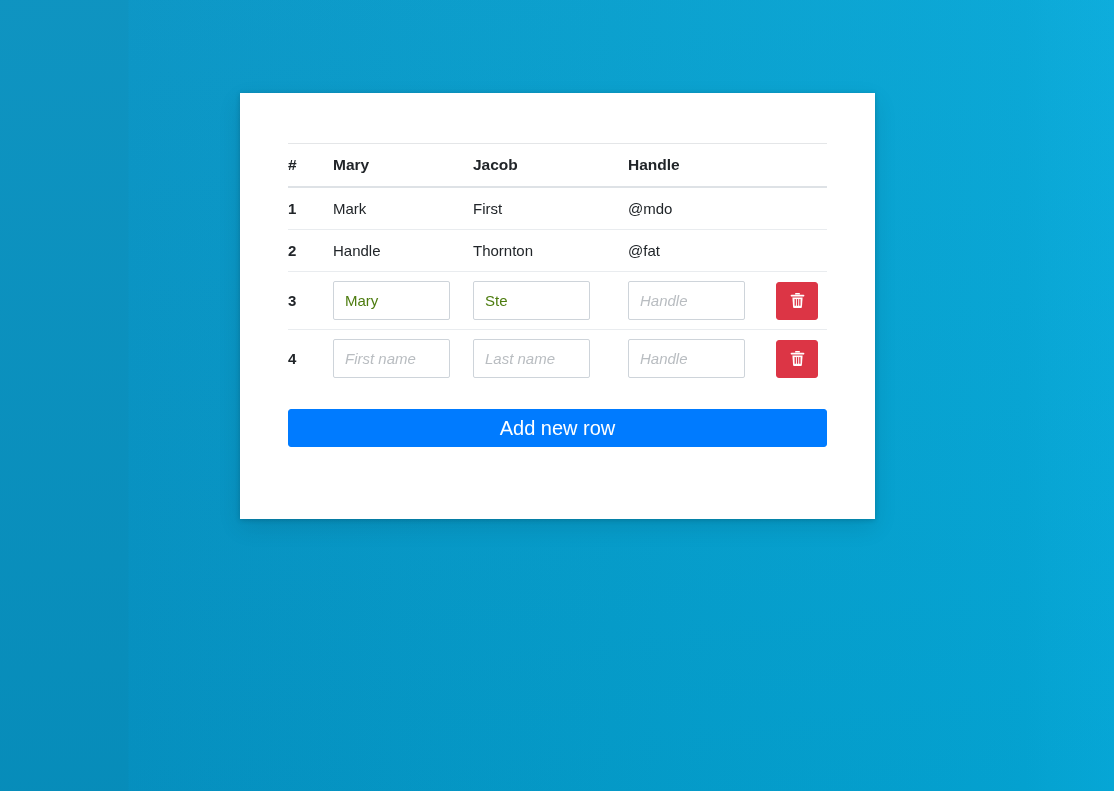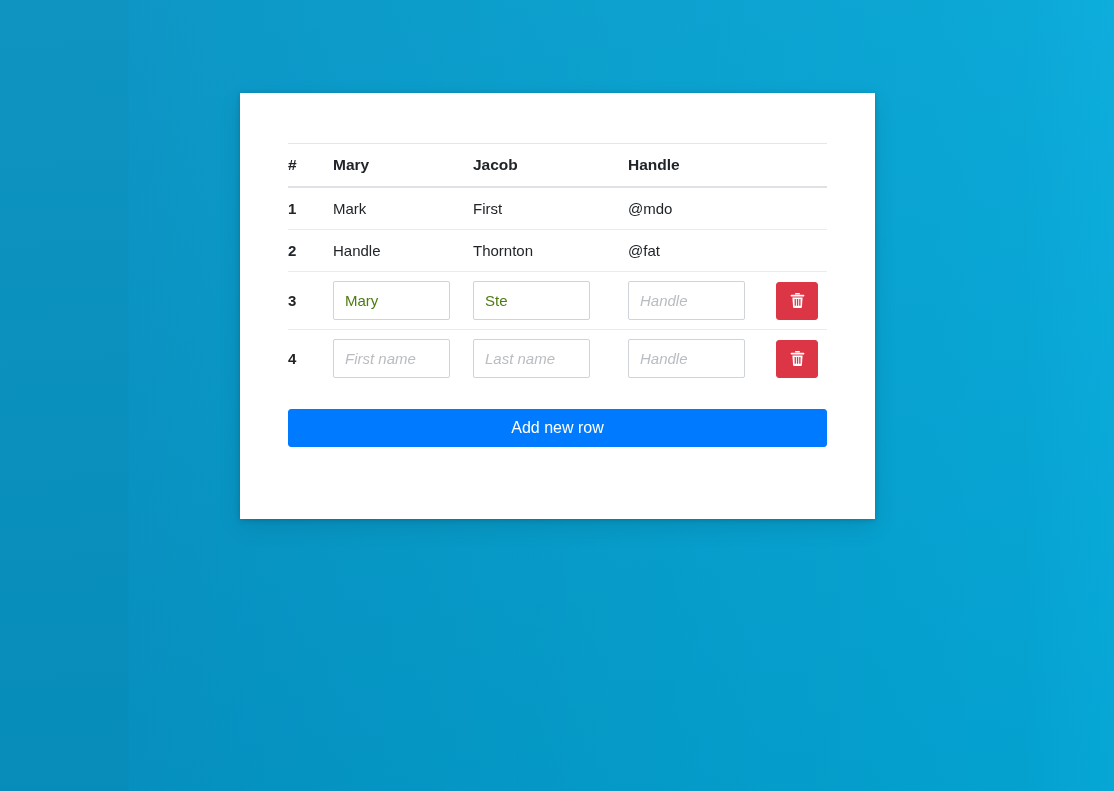--- a/index.html
+++ b/index.html
@@ -142,21 +142,21 @@
     display: block;
     box-sizing: border-box;
     width: 539px;
     height: 38px;
     margin-top: 22px;
     background: #007bff;
     border: 1px solid #007bff;
     border-radius: 3px;
     color: #ffffff;
     font-family: "Liberation Sans", sans-serif;
-    font-size: 16px;
+    font-size: 20px;
     line-height: 1;
     text-align: center;
     cursor: pointer;
     padding: 0;
   }
 </style>
 </head>
 <body>
 
 <div class="page">

